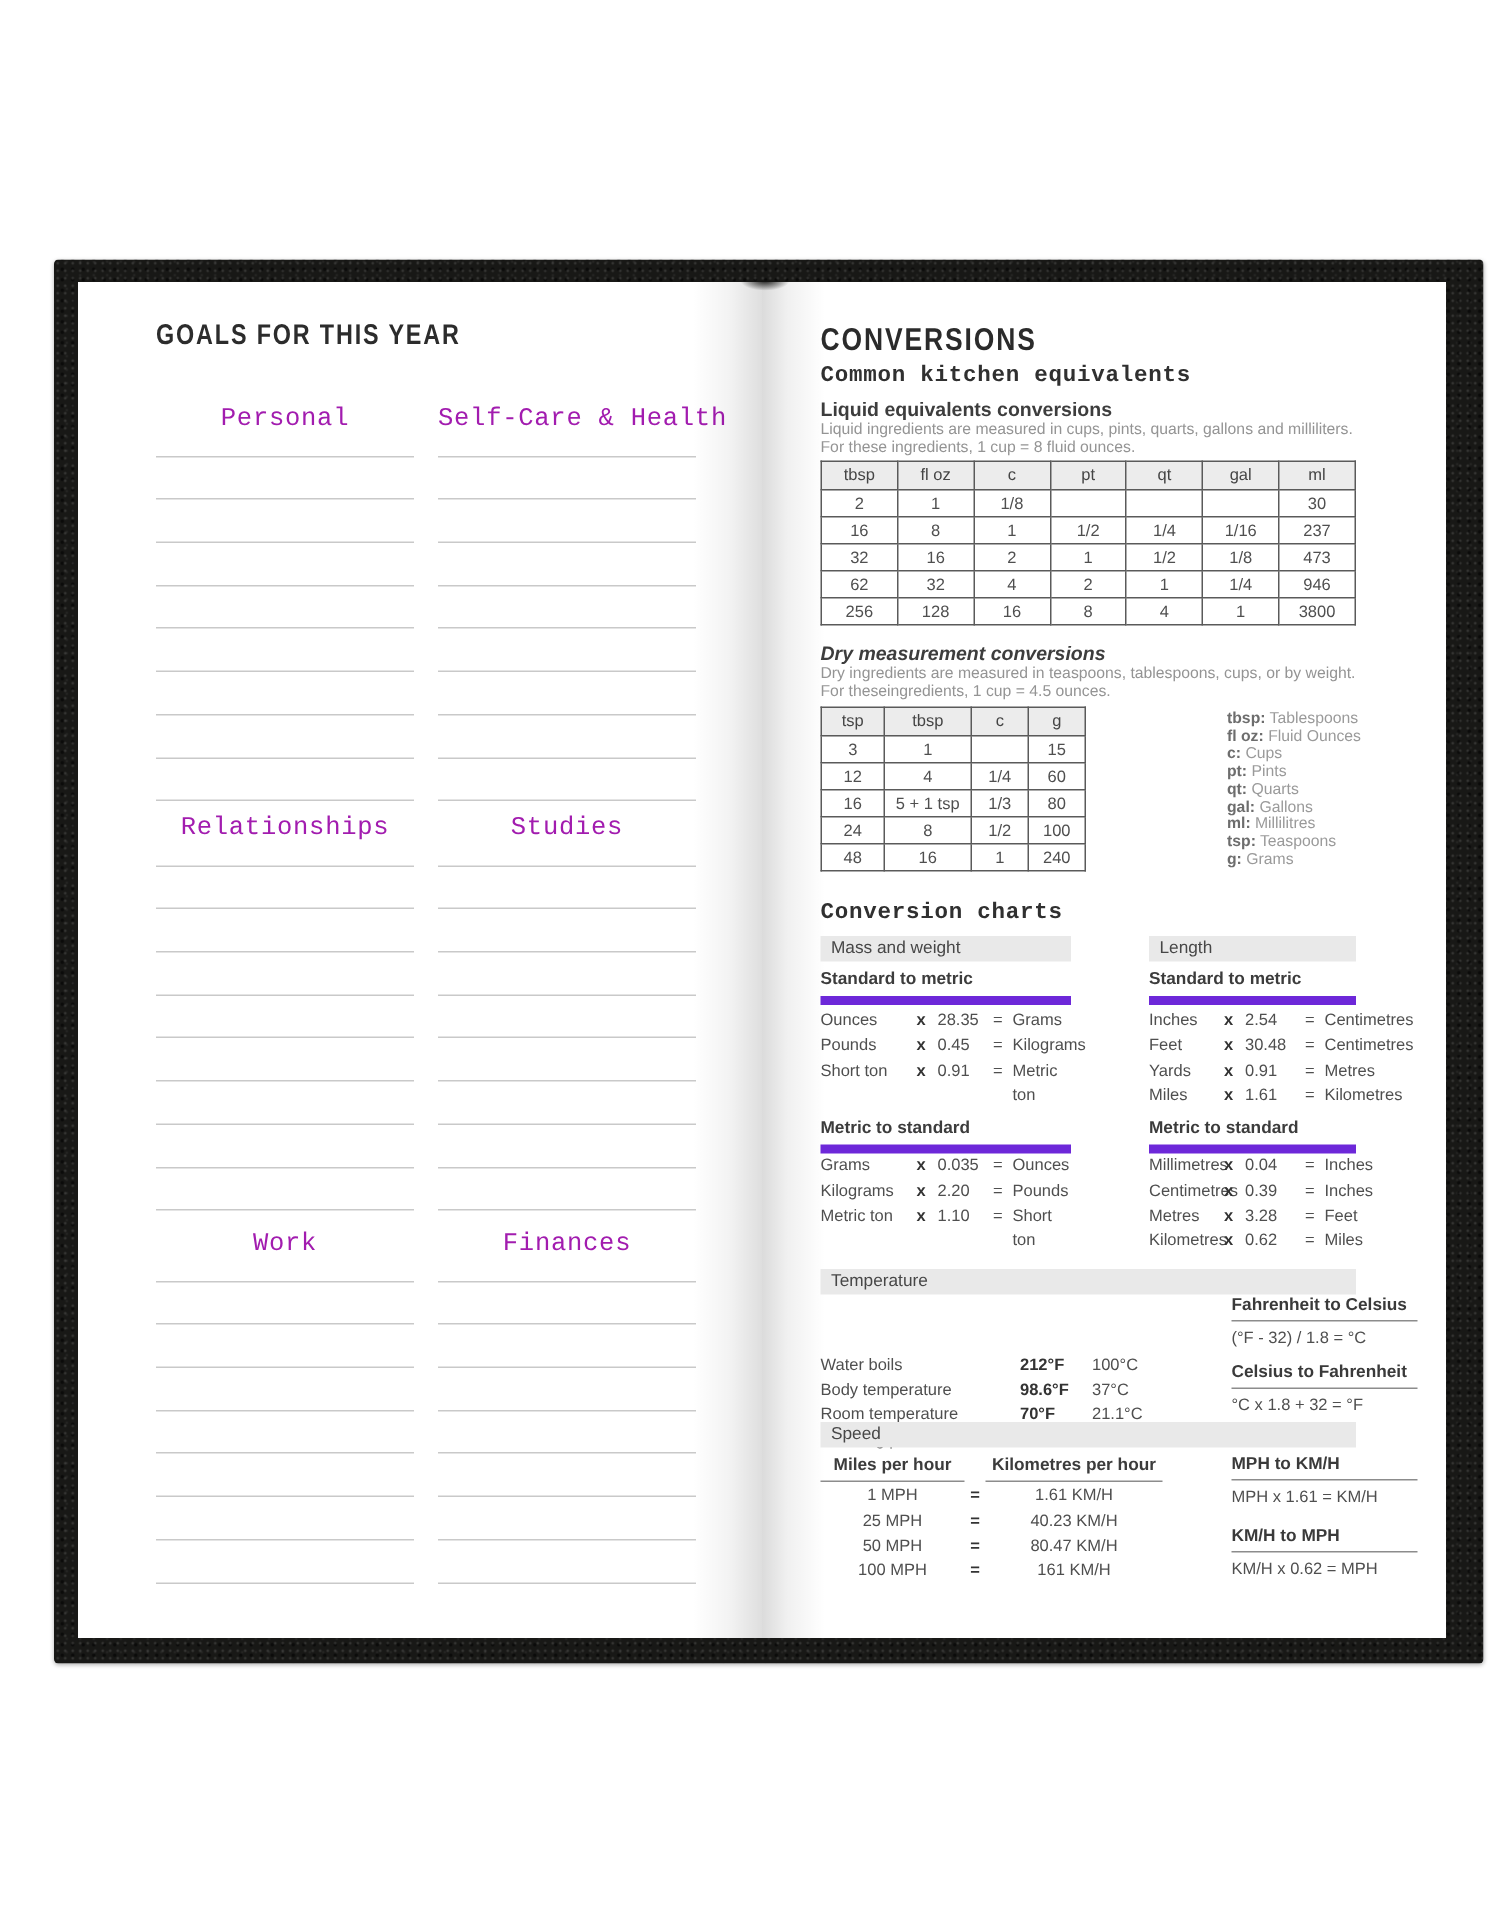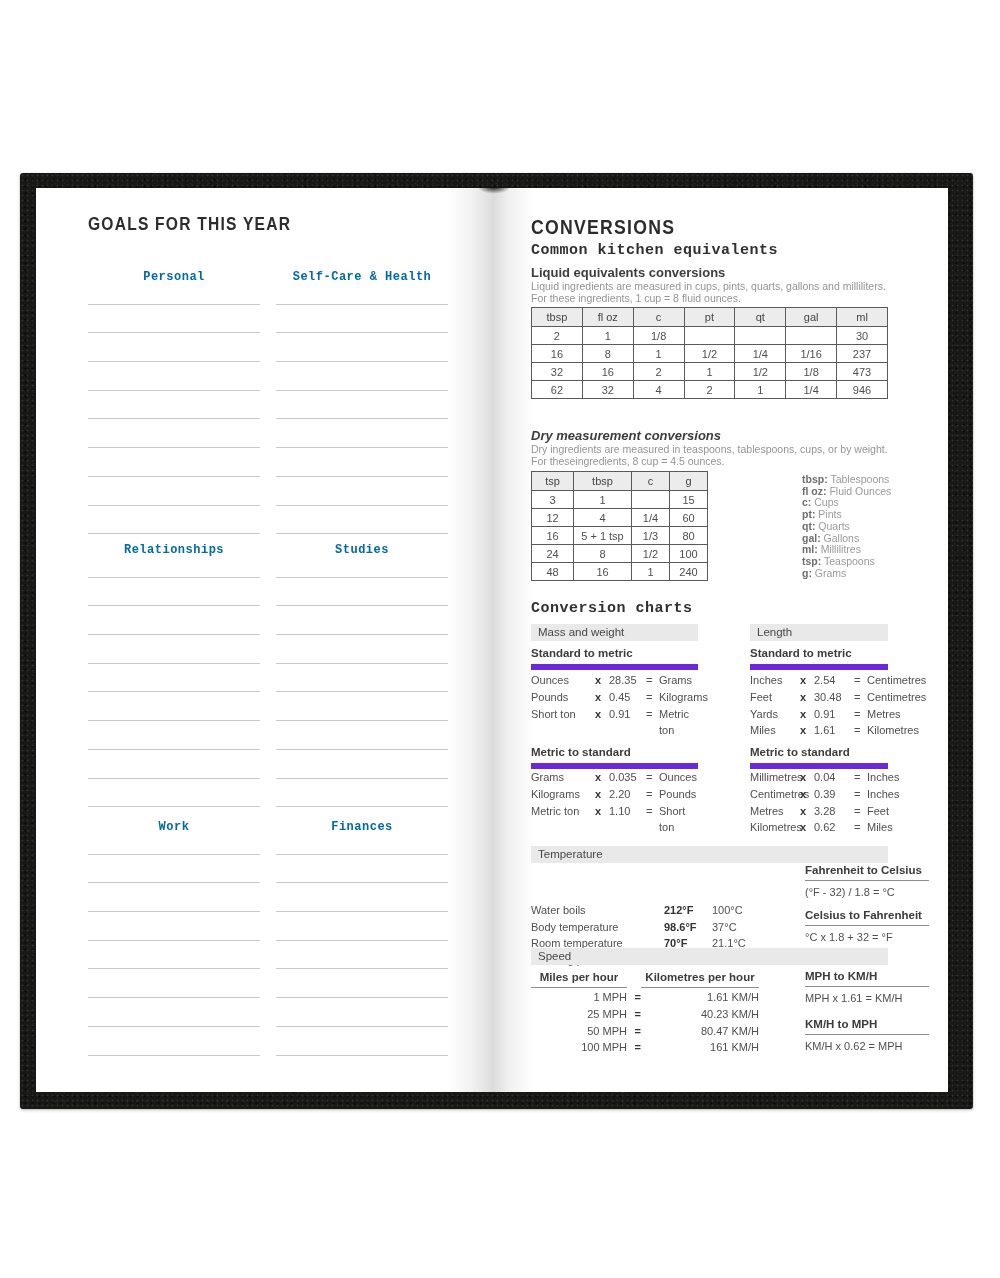--- a/index.html
+++ b/index.html
@@ -3,21 +3,21 @@
 <meta charset="utf-8">
 <style>
   html,body{margin:0;padding:0;}
   body{
     width:1000px;height:1278px;background:#ffffff;position:relative;
     font-family:"Liberation Sans", sans-serif;
     -webkit-font-smoothing:antialiased;
   }
   
   .book{
-    position:absolute;left:20px;top:173px;width:953px;height:936px;
+    position:absolute;left:36px;top:173px;width:953px;height:936px;
     background-color:#181816;
     background-image:
       radial-gradient(rgba(255,255,255,0.12) 0.6px, transparent 1.2px),
       radial-gradient(rgba(255,255,255,0.05) 0.6px, transparent 1.2px),
       radial-gradient(rgba(0,0,0,0.55) 0.8px, transparent 1.5px);
     background-size:5px 5px, 9px 9px, 7px 7px;
     background-position:0 0, 4px 6px, 2px 3px;
     border-radius:3px;
     box-shadow:0 1px 3px rgba(0,0,0,0.3);
   }
@@ -45,22 +45,22 @@
     font-size:19px;font-weight:700;letter-spacing:1.5px;color:#2c2c2c;
     transform:scaleX(0.82);transform-origin:left top;white-space:nowrap;
   }
   .goal-row{position:absolute;left:52px;width:360px;display:flex;gap:16px;}
   .goal-row.r1{top:78px;}
   .goal-row.r2{top:351px;}
   .goal-row.r3{top:628px;}
   .goal-col{position:relative;width:172px;}
   .g-heading{
     position:absolute;top:4px;width:100%;text-align:center;white-space:nowrap;
-    font-family:"Liberation Mono", monospace;font-size:12px;font-weight:700;
-    letter-spacing:0.5px;color:#0369a1;
+    font-family:"Liberation Mono", monospace;font-size:17px;font-weight:400;
+    letter-spacing:0.5px;color:#a21caf;
   }
   .rules{position:absolute;top:10px;width:100%;}
   .rule{height:27.7px;border-bottom:1px solid #c9c9c9;}
 
   
   .rp{position:absolute;left:39px;top:0;width:357px;height:904px;}
   .rp-title{
     position:absolute;left:0;top:27px;
     font-size:21px;font-weight:700;letter-spacing:1.5px;color:#2b2b2b;
     transform:scaleX(0.84);transform-origin:left top;white-space:nowrap;
@@ -118,21 +118,21 @@
   .mass-grid .drow{grid-template-columns:64px 14px 37px 13px auto;}
   .len-grid .drow{grid-template-columns:50px 14px 40px 13px auto;}
   .convrows .dc1{font-weight:700;color:#333;}
   .temp-rows{left:0;top:680px;width:232px;margin-top:34px;}
   .temp-grid .drow{grid-template-columns:133px 48px auto;line-height:16.6px;}
   .speed-head{position:absolute;left:0;top:783px;display:grid;grid-template-columns:96px 14px 118px;}
   .speed-head .sh{font-size:11.5px;font-weight:700;color:#3c3c3c;text-align:center;
     padding-bottom:4px;border-bottom:1px solid #8c8c8c;white-space:nowrap;}
   .speed-head .sh-spacer{border-bottom:none;}
   .speed-rows{left:0;top:801px;width:228px;}
-  .speed-grid .drow{grid-template-columns:96px 14px 118px;text-align:right;}
+  .speed-grid .drow{grid-template-columns:96px 14px 118px;text-align:center;}
 
   .fbox{position:absolute;left:274px;width:124px;text-align:left;}
   .fbox .ft{font-size:11.5px;font-weight:700;color:#3a3a3a;padding-bottom:4px;
     border-bottom:1px solid #8c8c8c;white-space:nowrap;}
   .fbox .ff{margin-top:5px;font-size:11px;color:#4f4f4f;white-space:nowrap;}
   .fbox-f2c{top:676px;}
   .fbox-c2f{top:721px;}
   .fbox-mph{top:782px;}
   .fbox-kmh{top:830px;}
 </style>
@@ -289,26 +289,35 @@
               </tr>
               <tr>
                 <td>62</td>
                 <td>32</td>
                 <td>4</td>
                 <td>2</td>
                 <td>1</td>
                 <td>1/4</td>
                 <td>946</td>
               </tr>
+              <tr>
+                <td>256</td>
+                <td>128</td>
+                <td>16</td>
+                <td>8</td>
+                <td>4</td>
+                <td>1</td>
+                <td>3800</td>
+              </tr>
             </tbody>
           </table>
 
         <div class="sub-heading dry-sub">Dry measurement conversions</div>
         <div class="desc dry-d1">Dry ingredients are measured in teaspoons, tablespoons, cups, or by weight.</div>
-        <div class="desc dry-d2">For theseingredients, 8 cup = 4.5 ounces.</div>
+        <div class="desc dry-d2">For theseingredients, 1 cup = 4.5 ounces.</div>
         <table class="conv-table dry-table">
           <colgroup>
               <col style="width:42px">
               <col style="width:58px">
               <col style="width:38px">
               <col style="width:38px">
             </colgroup>
         <thead>
               <tr>
                 <th>tsp</th>

